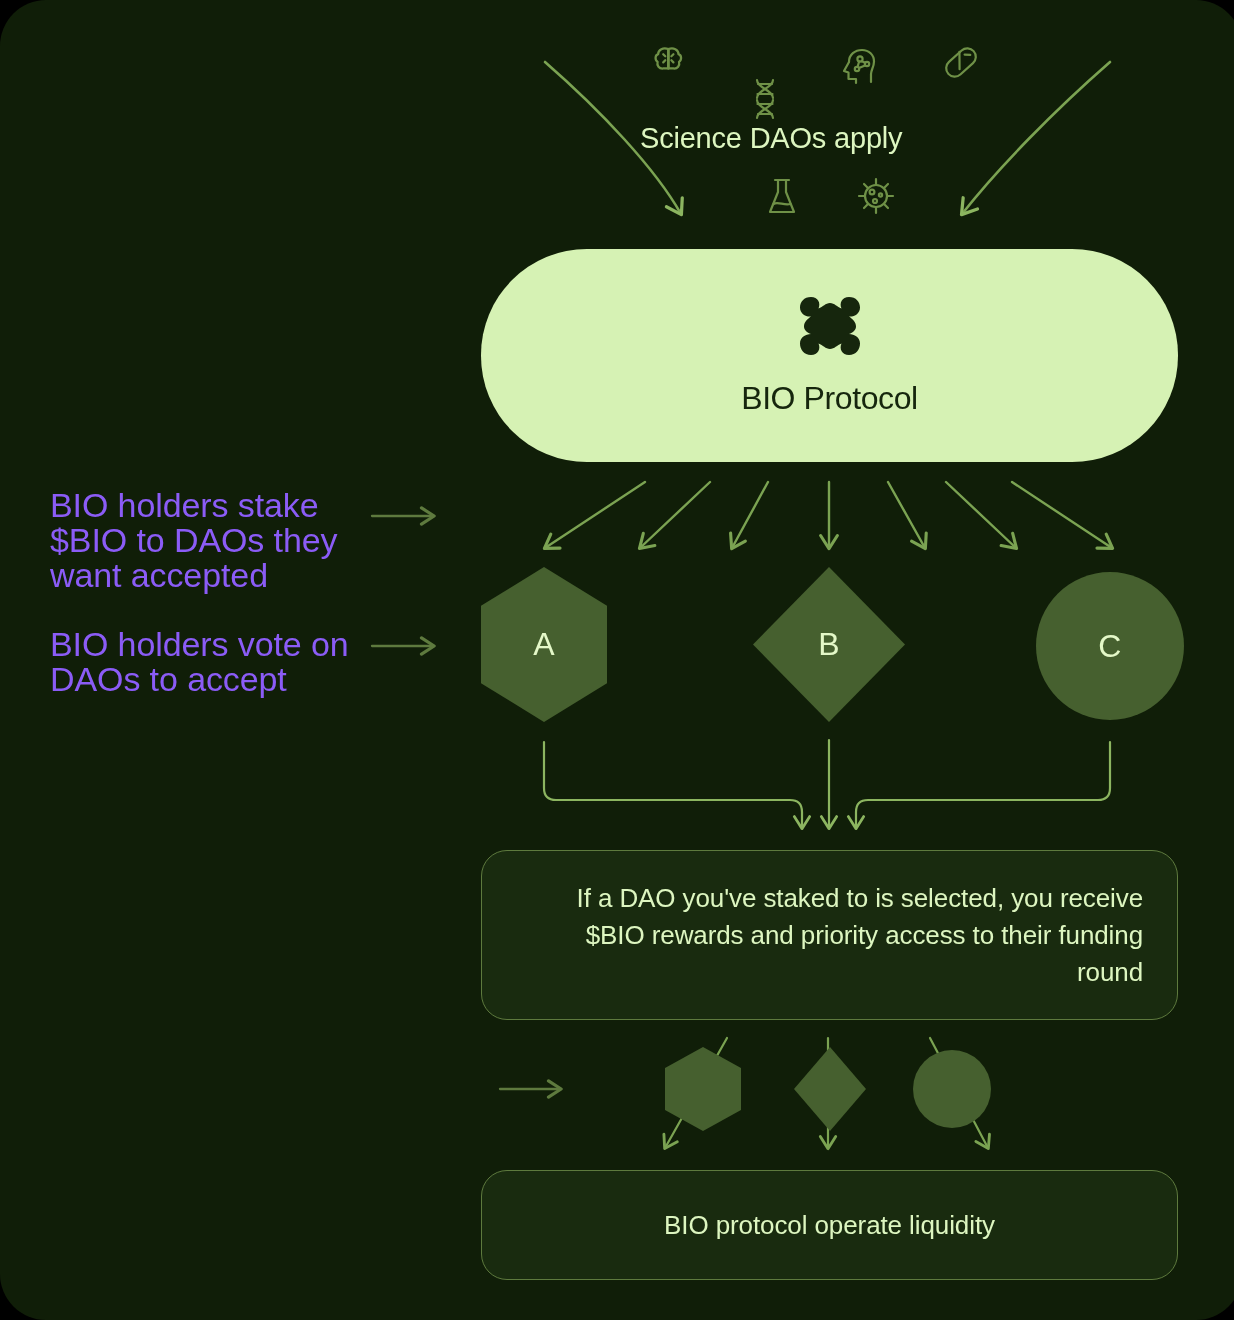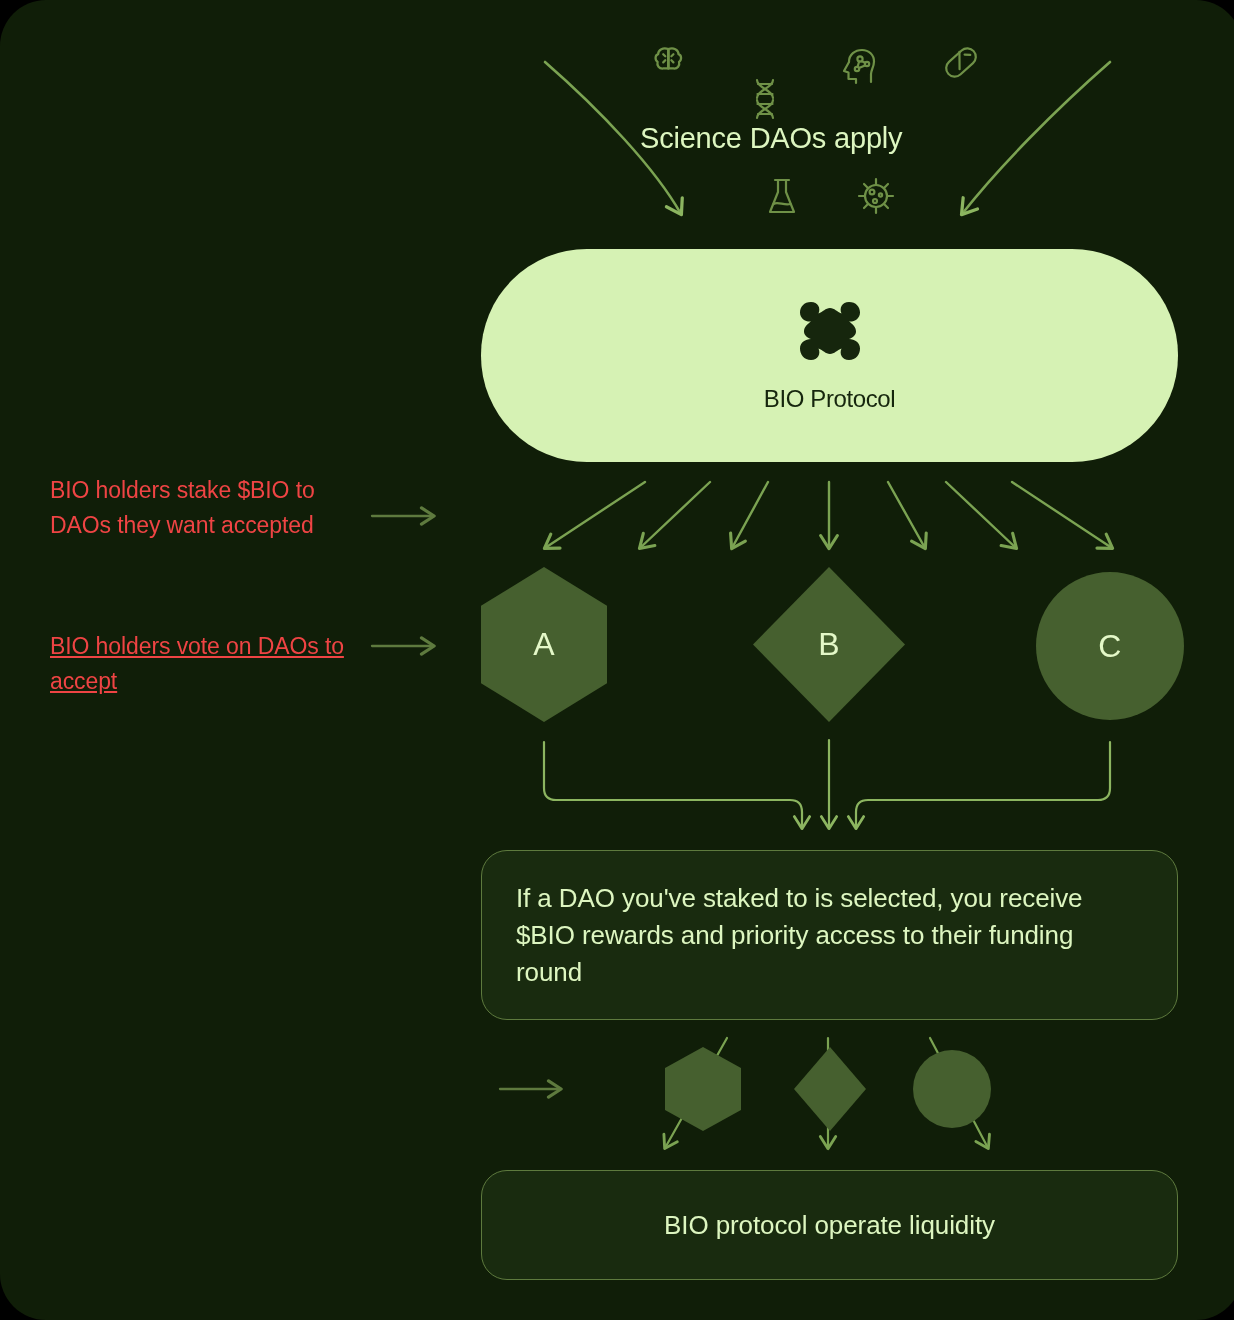--- a/index.html
+++ b/index.html
@@ -56,37 +56,38 @@
     flex-direction: column;
     align-items: center;
     justify-content: center;
   }
   .bio-logo {
     width: 78px;
     height: 70px;
     margin-bottom: 16px;
   }
   .bio-title {
-    font-size: 24px;
+    font-size: 32px;
     font-weight: 500;
     color: #16260d;
     letter-spacing: -0.4px;
   }
 
   
   .side-note {
     position: absolute;
-    color: #ef4444;
-    font-size: 23px;
+    color: #8b5cf6;
+    font-size: 34px;
     font-weight: 400;
     line-height: 35px;
     letter-spacing: -0.1px;
+    margin-top: 15px;
   }
   #note-stake  { left: 50px; top: 473px;  width: 300px; }
-  #note-vote   { left: 50px; top: 629px;  width: 300px; text-decoration: underline; }
+  #note-vote   { left: 50px; top: 612px;  width: 300px; }
   #note-ops    { left: 50px; top: 1033px; width: 340px; }
 
   
   .dao-shape {
     position: absolute;
     background: #46602f;
     display: flex;
     align-items: center;
     justify-content: center;
   }
@@ -117,21 +118,21 @@
     background: #192b0f;
     border: 1.4px solid #5e7a3e;
     border-radius: 26px;
     display: flex;
     align-items: center;
     justify-content: center;
     box-sizing: border-box;
   }
   .info-text {
     color: #ddf6c0;
-    text-align: left;
+    text-align: right;
     letter-spacing: -0.1px;
   }
   #reward-box { left: 481px; top: 850px; width: 697px; height: 170px; }
   #reward-box .info-text { font-size: 26px; font-weight: 500; line-height: 37px; padding: 0 34px; }
   #liquidity-box { left: 481px; top: 1170px; width: 697px; height: 110px; }
   #liquidity-box .info-text { font-size: 26px; font-weight: 400; }
 
   
   .mini-shape { position: absolute; background: #46602f; }
   #mini-hex {

